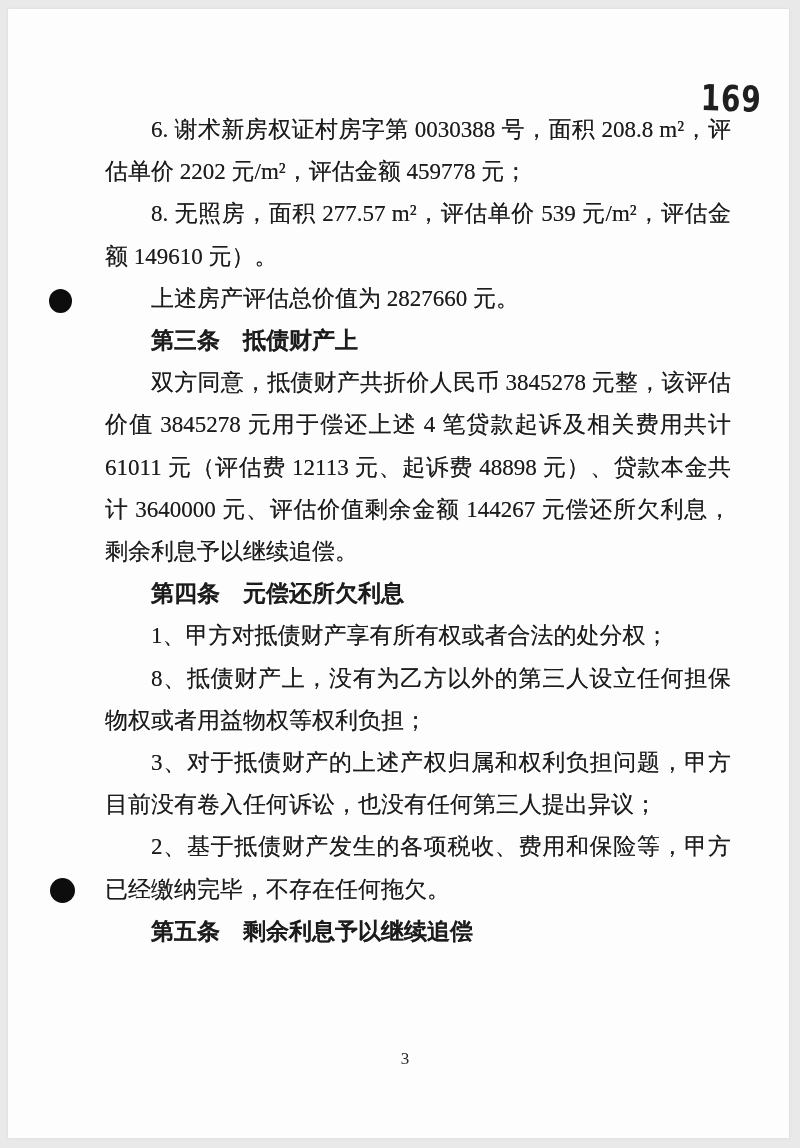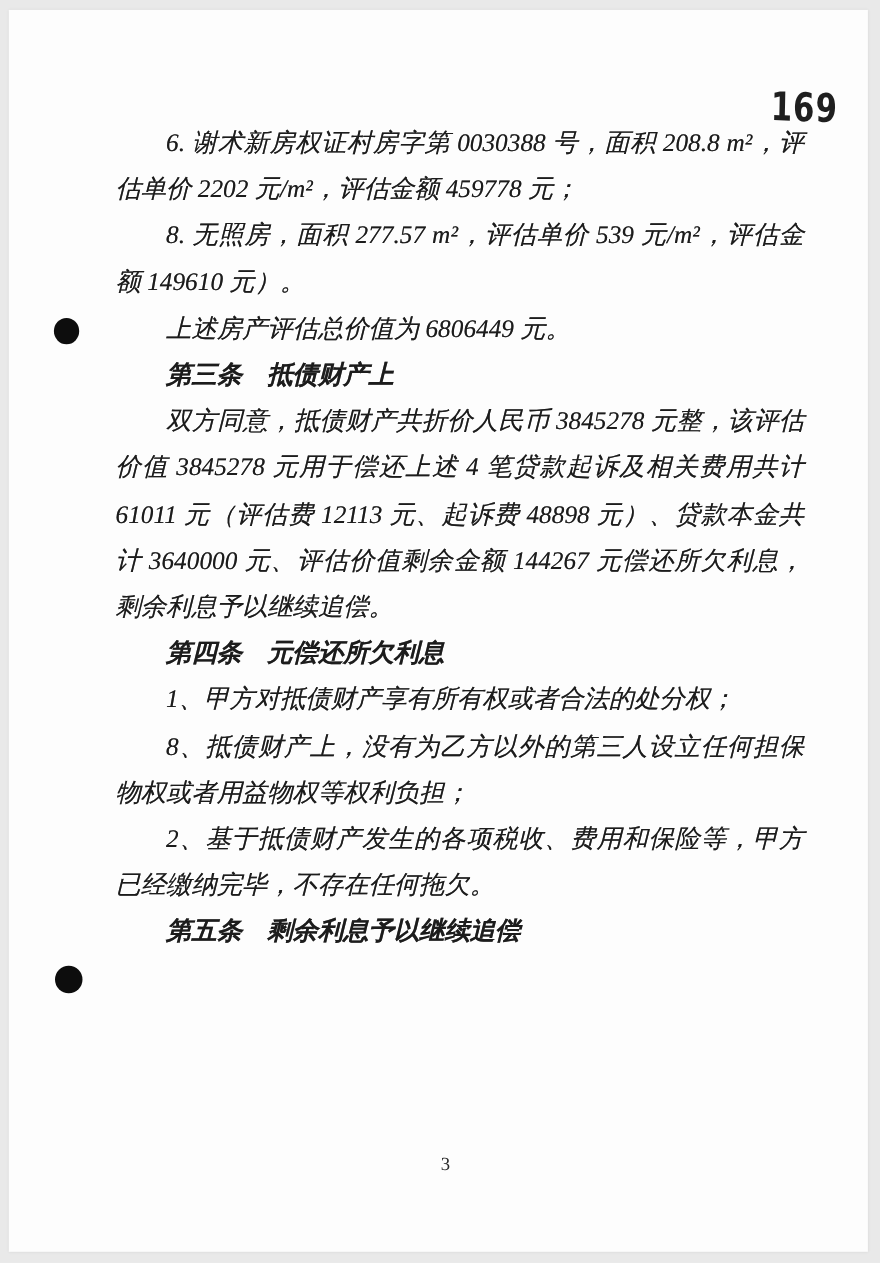--- a/index.html
+++ b/index.html
@@ -53,21 +53,20 @@
     position: absolute;
     left: 97px;
     top: 100px;
     width: 626px;
     font-family: "Liberation Serif", "DejaVu Serif", serif;
     font-size: 23px;
     line-height: 42.2px;
     color: #1c1c1c;
     text-align: justify;
     text-shadow: 0 0 0.6px rgba(28,28,28,0.65);
-    font-style: italic;
   }
   .content p {
     margin: 0;
     text-indent: 2em;
   }
   .content p.heading {
     font-weight: bold;
   }
   .footer-num {
     position: absolute;
@@ -87,26 +86,27 @@
   <div class="page">
 
     <div class="stamp">169</div>
 
     <div class="punch punch-1"></div>
     <div class="punch punch-2"></div>
 
     <div class="content">
       <p>6. 谢术新房权证村房字第 0030388 号，面积 208.8 m²，评估单价 2202 元/m²，评估金额 459778 元；</p>
       <p>8. 无照房，面积 277.57 m²，评估单价 539 元/m²，评估金额 149610 元）。</p>
-      <p>上述房产评估总价值为 6806449 元。</p>
+      <p>上述房产评估总价值为 2827660 元。</p>
       <p class="heading">第三条　抵债财产上</p>
       <p>双方同意，抵债财产共折价人民币 3845278 元整，该评估价值 3845278 元用于偿还上述 4 笔贷款起诉及相关费用共计 61011 元（评估费 12113 元、起诉费 48898 元）、贷款本金共计 3640000 元、评估价值剩余金额 144267 元偿还所欠利息，剩余利息予以继续追偿。</p>
       <p class="heading">第四条　元偿还所欠利息</p>
       <p>1、甲方对抵债财产享有所有权或者合法的处分权；</p>
       <p>8、抵债财产上，没有为乙方以外的第三人设立任何担保物权或者用益物权等权利负担；</p>
+      <p>3、对于抵债财产的上述产权归属和权利负担问题，甲方目前没有卷入任何诉讼，也没有任何第三人提出异议；</p>
       <p>2、基于抵债财产发生的各项税收、费用和保险等，甲方已经缴纳完毕，不存在任何拖欠。</p>
       <p class="heading">第五条　剩余利息予以继续追偿</p>
     </div>
 
     <div class="footer-num">3</div>
 
   </div>
 </div>
 
 </body></html>

